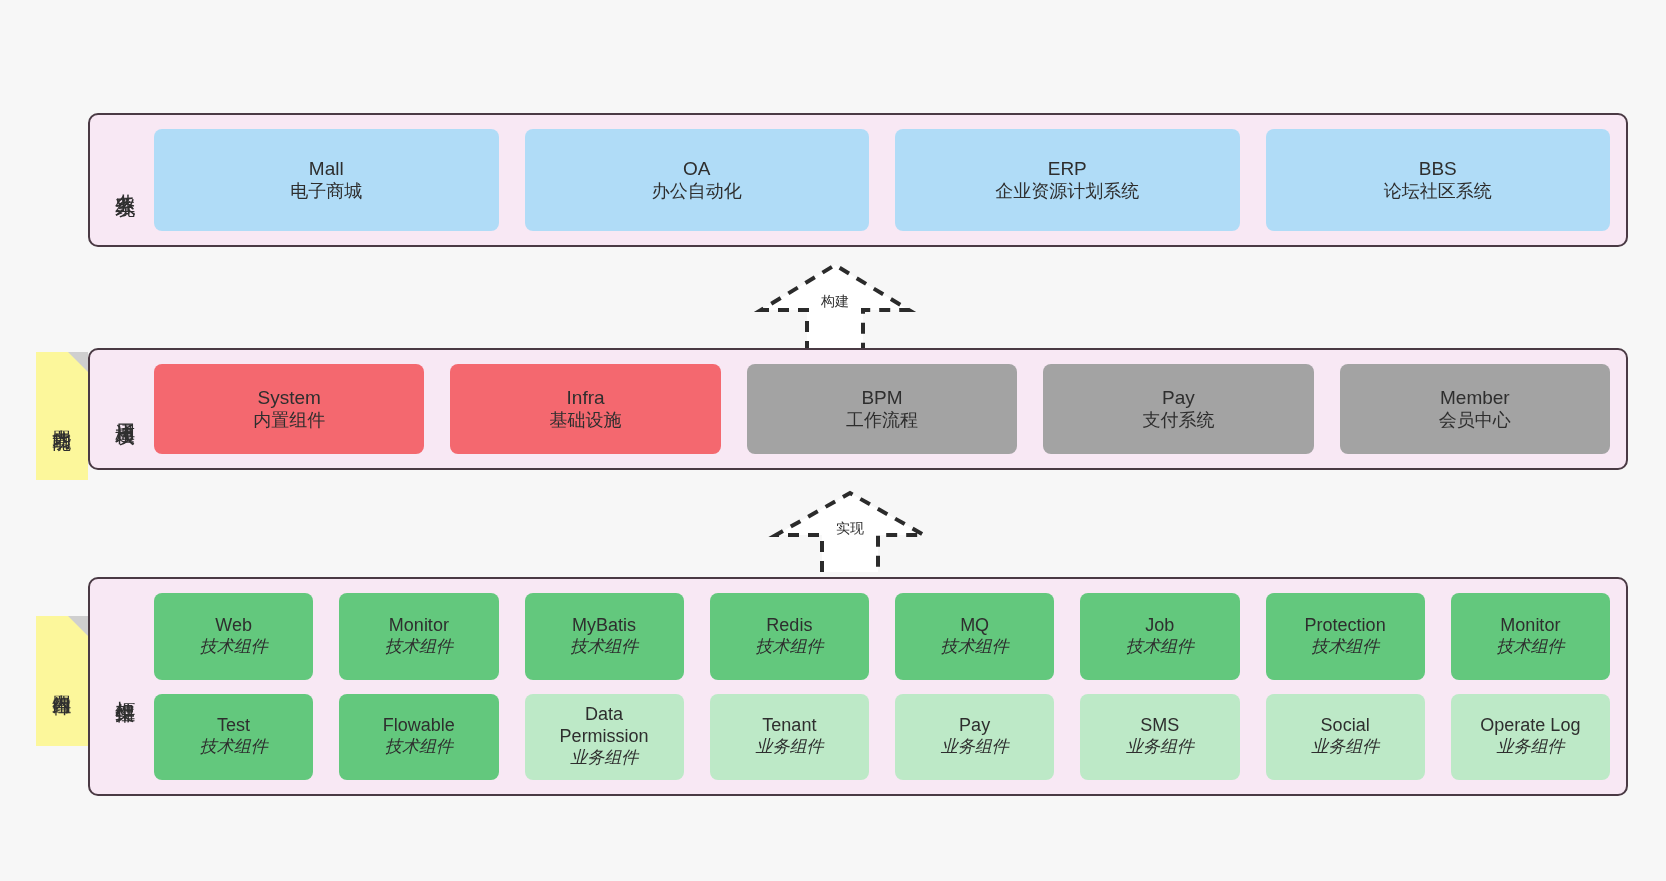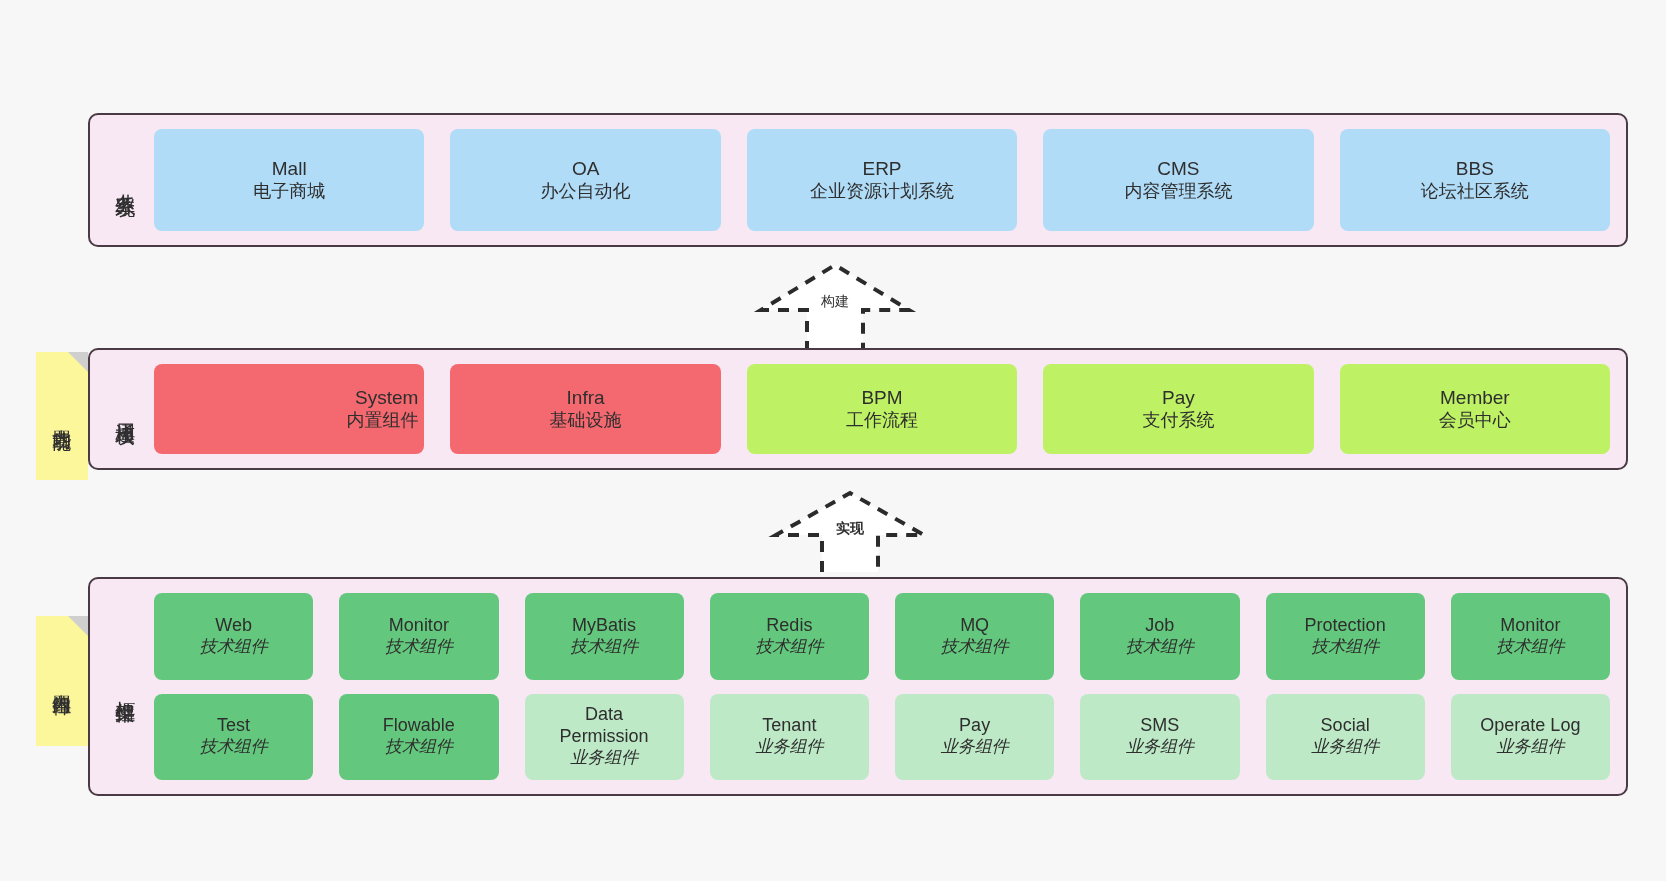--- a/index.html
+++ b/index.html
@@ -71,31 +71,31 @@
   
   .node {
     border-radius: 8px;
     display: flex;
     flex-direction: column;
     align-items: center;
     justify-content: center;
     text-align: center;
     color: #2e2e2e;
     box-sizing: border-box;
-    padding: 4px 6px;
+    padding: 4px 21px;
     line-height: 1.22;
   }
   .node .t1 { font-size: 19px; }
   .node .t2 { font-size: 18px; }
   .node.small .t1 { font-size: 18px; }
   .node.small .t2 { font-size: 17px; font-style: italic; }
 
   .c-blue        { background: #b0dcf7; }
   .c-red         { background: #f4686f; }
-  .c-pink        { background: #bef264; }
+  .c-pink        { background: #a3a3a3; }
   .c-green       { background: #63c87d; }
   .c-lightgreen  { background: #bde9c7; }
 
   
   .note {
     position: absolute;
     background: #fcf79b;
     width: 52px;
     box-sizing: border-box;
     display: flex;
@@ -147,24 +147,20 @@
         </div>
         <div class="node c-blue" style="flex:1 1 0;">
           <div class="t1">OA</div>
           <div class="t2">办公自动化</div>
         </div>
         <div class="node c-blue" style="flex:1 1 0;">
           <div class="t1">ERP</div>
           <div class="t2">企业资源计划系统</div>
         </div>
         <div class="node c-blue" style="flex:1 1 0;">
-          <div class="t1">CMS</div>
-          <div class="t2">内容管理系统</div>
-        </div>
-        <div class="node c-blue" style="flex:1 1 0;">
           <div class="t1">BBS</div>
           <div class="t2">论坛社区系统</div>
         </div>
       </div>
     </div>
   </div>
 
   <div class="arrow-wrap" style="left:755px; top:262px; width:160px; height:90px;">
     <svg width="160" height="90" viewBox="0 0 160 90" aria-hidden="true">
       <path d="M 52 90 L 52 48 L 6 48 L 80 3 L 154 48 L 108 48 L 108 90" fill="#ffffff" stroke="#2b2b2b" stroke-width="4" stroke-dasharray="11 9" stroke-linecap="butt" stroke-linejoin="miter"></path>
@@ -174,21 +170,21 @@
 
   <div class="note" id="note-modules" style="left:36px; top:352px; width:52px; height:128px;">
     <span class="fold"></span>
     <span class="note-text">内置功能</span>
   </div>
 
   <div class="band" id="band-modules" style="left:88px; top:348px; width:1540px; height:122px;">
     <div class="band-label">通用模块</div>
     <div class="band-rows">
       <div class="cell-row">
-        <div class="node c-red" style="flex:1 1 0;align-items:flex-end;">
+        <div class="node c-red" style="flex:1 1 0;">
           <div class="t1">System</div>
           <div class="t2">内置组件</div>
         </div>
         <div class="node c-red" style="flex:1 1 0;">
           <div class="t1">Infra</div>
           <div class="t2">基础设施</div>
         </div>
         <div class="node c-pink" style="flex:1 1 0;">
           <div class="t1">BPM</div>
           <div class="t2">工作流程</div>
@@ -202,21 +198,21 @@
           <div class="t2">会员中心</div>
         </div>
       </div>
     </div>
   </div>
 
   <div class="arrow-wrap" style="left:770px; top:490px; width:160px; height:82px;">
     <svg width="160" height="82" viewBox="0 0 160 82" aria-hidden="true">
       <path d="M 52 82 L 52 45 L 6 45 L 80 3 L 154 45 L 108 45 L 108 82" fill="#ffffff" stroke="#2b2b2b" stroke-width="4" stroke-dasharray="11 9" stroke-linecap="butt" stroke-linejoin="miter"></path>
     </svg>
-    <div class="arrow-label" style="left:52px; top:30px; width:56px; text-align:center;font-weight:bold;">实现</div>
+    <div class="arrow-label" style="left:52px; top:30px; width:56px; text-align:center;">实现</div>
   </div>
 
   <div class="note" id="note-framework" style="left:36px; top:616px; width:52px; height:130px;">
     <span class="fold"></span>
     <span class="note-text">内置组件</span>
   </div>
 
   <div class="band" id="band-framework" style="left:88px; top:577px; width:1540px; height:219px;">
     <div class="band-label">框架组件</div>
     <div class="band-rows">

